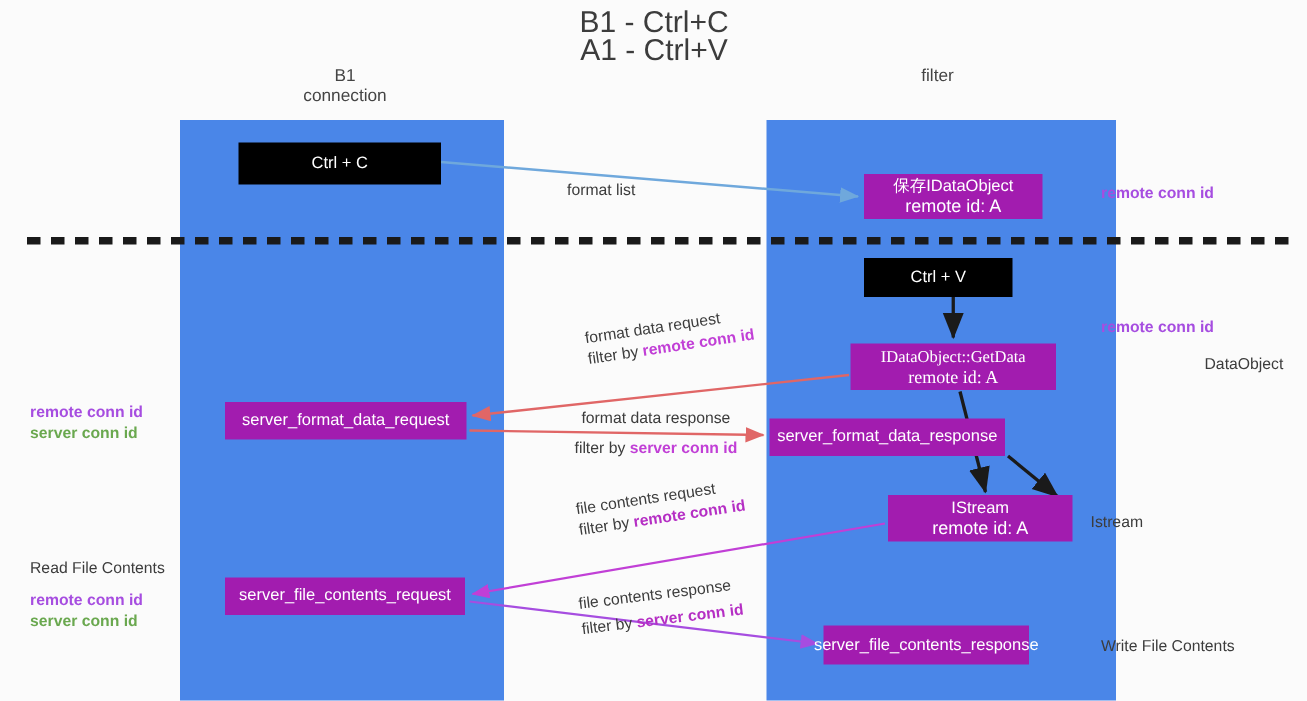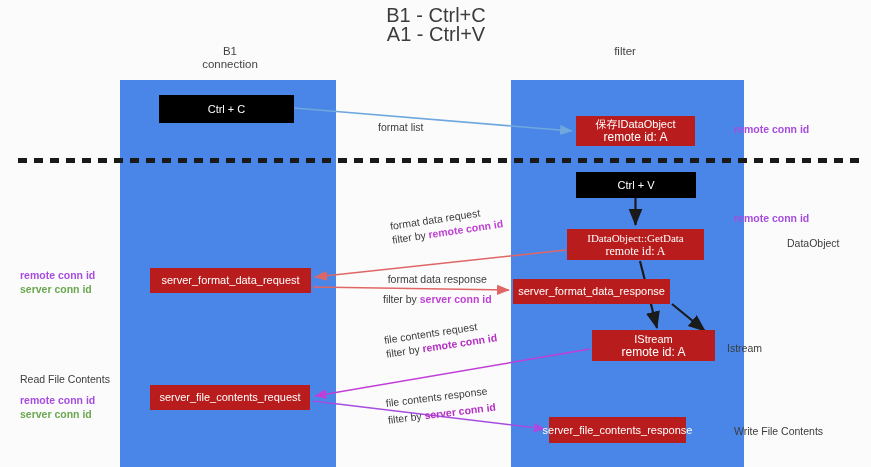--- a/index.html
+++ b/index.html
@@ -27,41 +27,41 @@
   
   #title{position:absolute;left:286px;top:6px;width:300px;text-align:center;
          font-size:20px;line-height:19px;color:#3c3c3c;}
   #title span{display:block;}
 
   
   .box{position:absolute;display:flex;flex-direction:column;align-items:center;
        justify-content:center;color:#ffffff;font-size:11px;line-height:13px;
        text-align:center;box-sizing:border-box;}
   .box.green{background:#000000;}
-  .box.orange{background:#b91c1c;}
+  .box.orange{background:#a21caf;}
   .box .l2{font-size:12px;}
 
   #box-ctrlc{left:159px;top:95px;width:135px;height:28px;}
   #box-save-ido{left:576px;top:116px;width:119px;height:30px;}
-  #box-ctrlv{left:576px;top:172px;width:120px;height:26px;}
+  #box-ctrlv{left:576px;top:172px;width:99px;height:26px;}
   #box-getdata{left:567px;top:229px;width:137px;height:31px;font-family:Liberation Serif, serif;}
   #box-sfdreq{left:150px;top:268px;width:161px;height:25px;}
   #box-sfdresp{left:513px;top:279px;width:157px;height:25px;}
   #box-istream{left:592px;top:330px;width:123px;height:31px;}
   #box-sfcreq{left:150px;top:385px;width:160px;height:25px;}
   #box-sfcresp{left:549px;top:417px;width:137px;height:26px;}
 
   
   .annot{position:absolute;font-size:10.5px;line-height:14px;font-weight:bold;}
   .purple{color:#a64de0;}
   .green-t{color:#6aa84f;}
   .plain{color:#3c3c3c;font-weight:normal;}
   #an-remote-1{left:734px;top:122px;}
   #an-remote-2{left:734px;top:211px;}
-  #an-dataobject{left:750px;top:236px;padding-left:37px;}
+  #an-dataobject{left:766px;top:236px;padding-left:37px;}
   #an-istream{left:727px;top:341px;}
   #an-writefile{left:734px;top:424px;}
   #an-left-1{left:20px;top:268px;}
   #an-left-2{left:20px;top:372px;}
   #an-left-2 .hdr{color:#3c3c3c;font-weight:normal;display:block;margin-bottom:7px;}
 
   
   .elabel{position:absolute;font-size:10.5px;line-height:14px;color:#3c3c3c;white-space:nowrap;}
   .elabel b{font-weight:bold;}
   .e-purple b{color:#c13fd6;}

